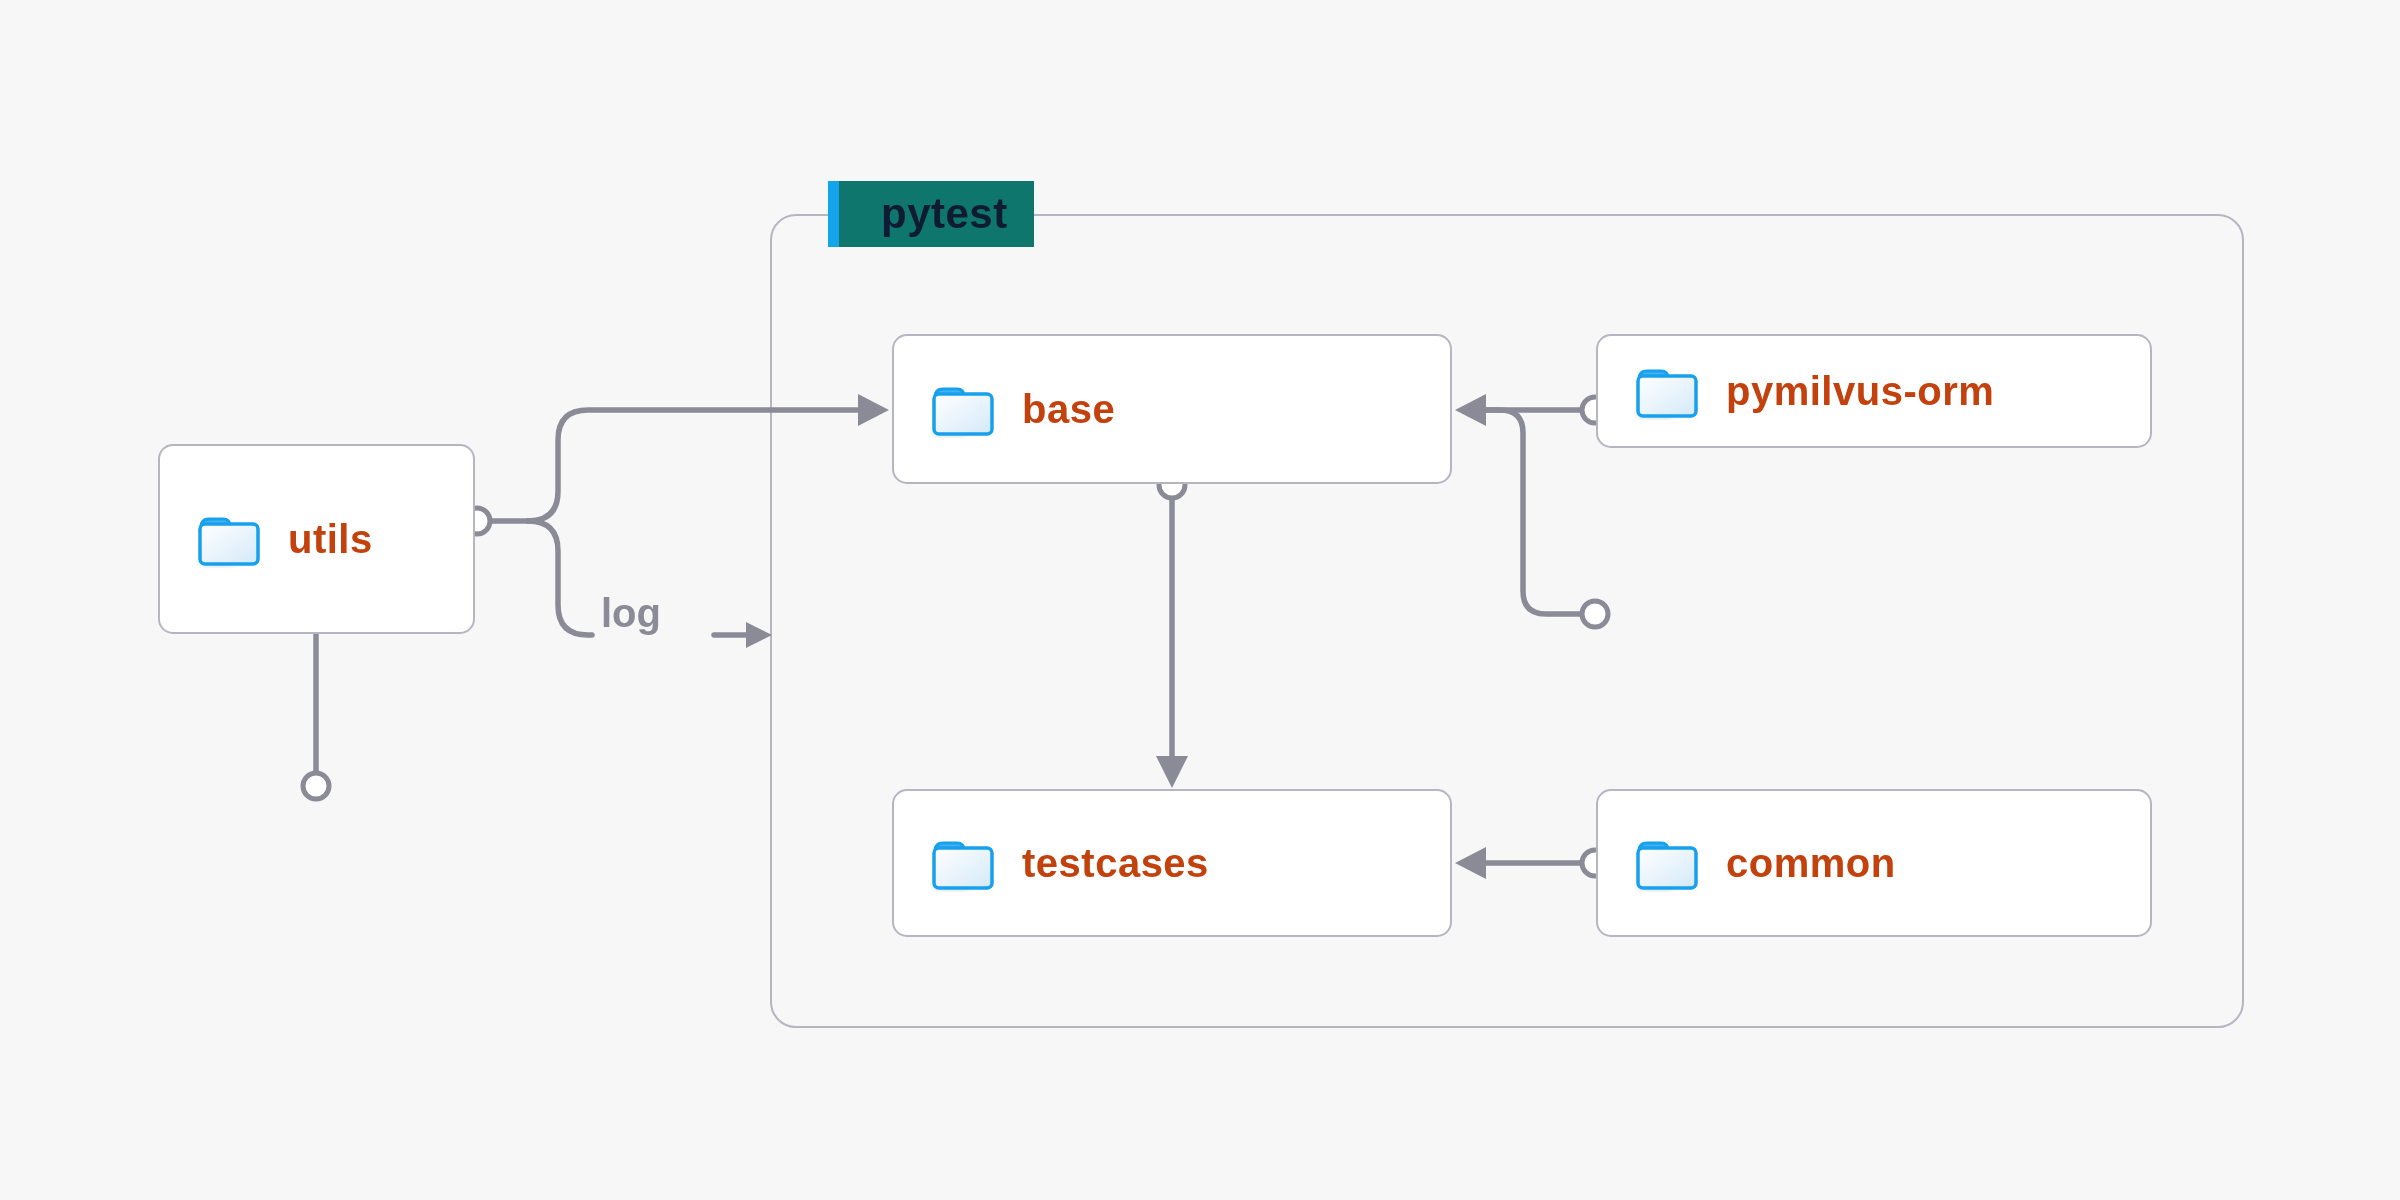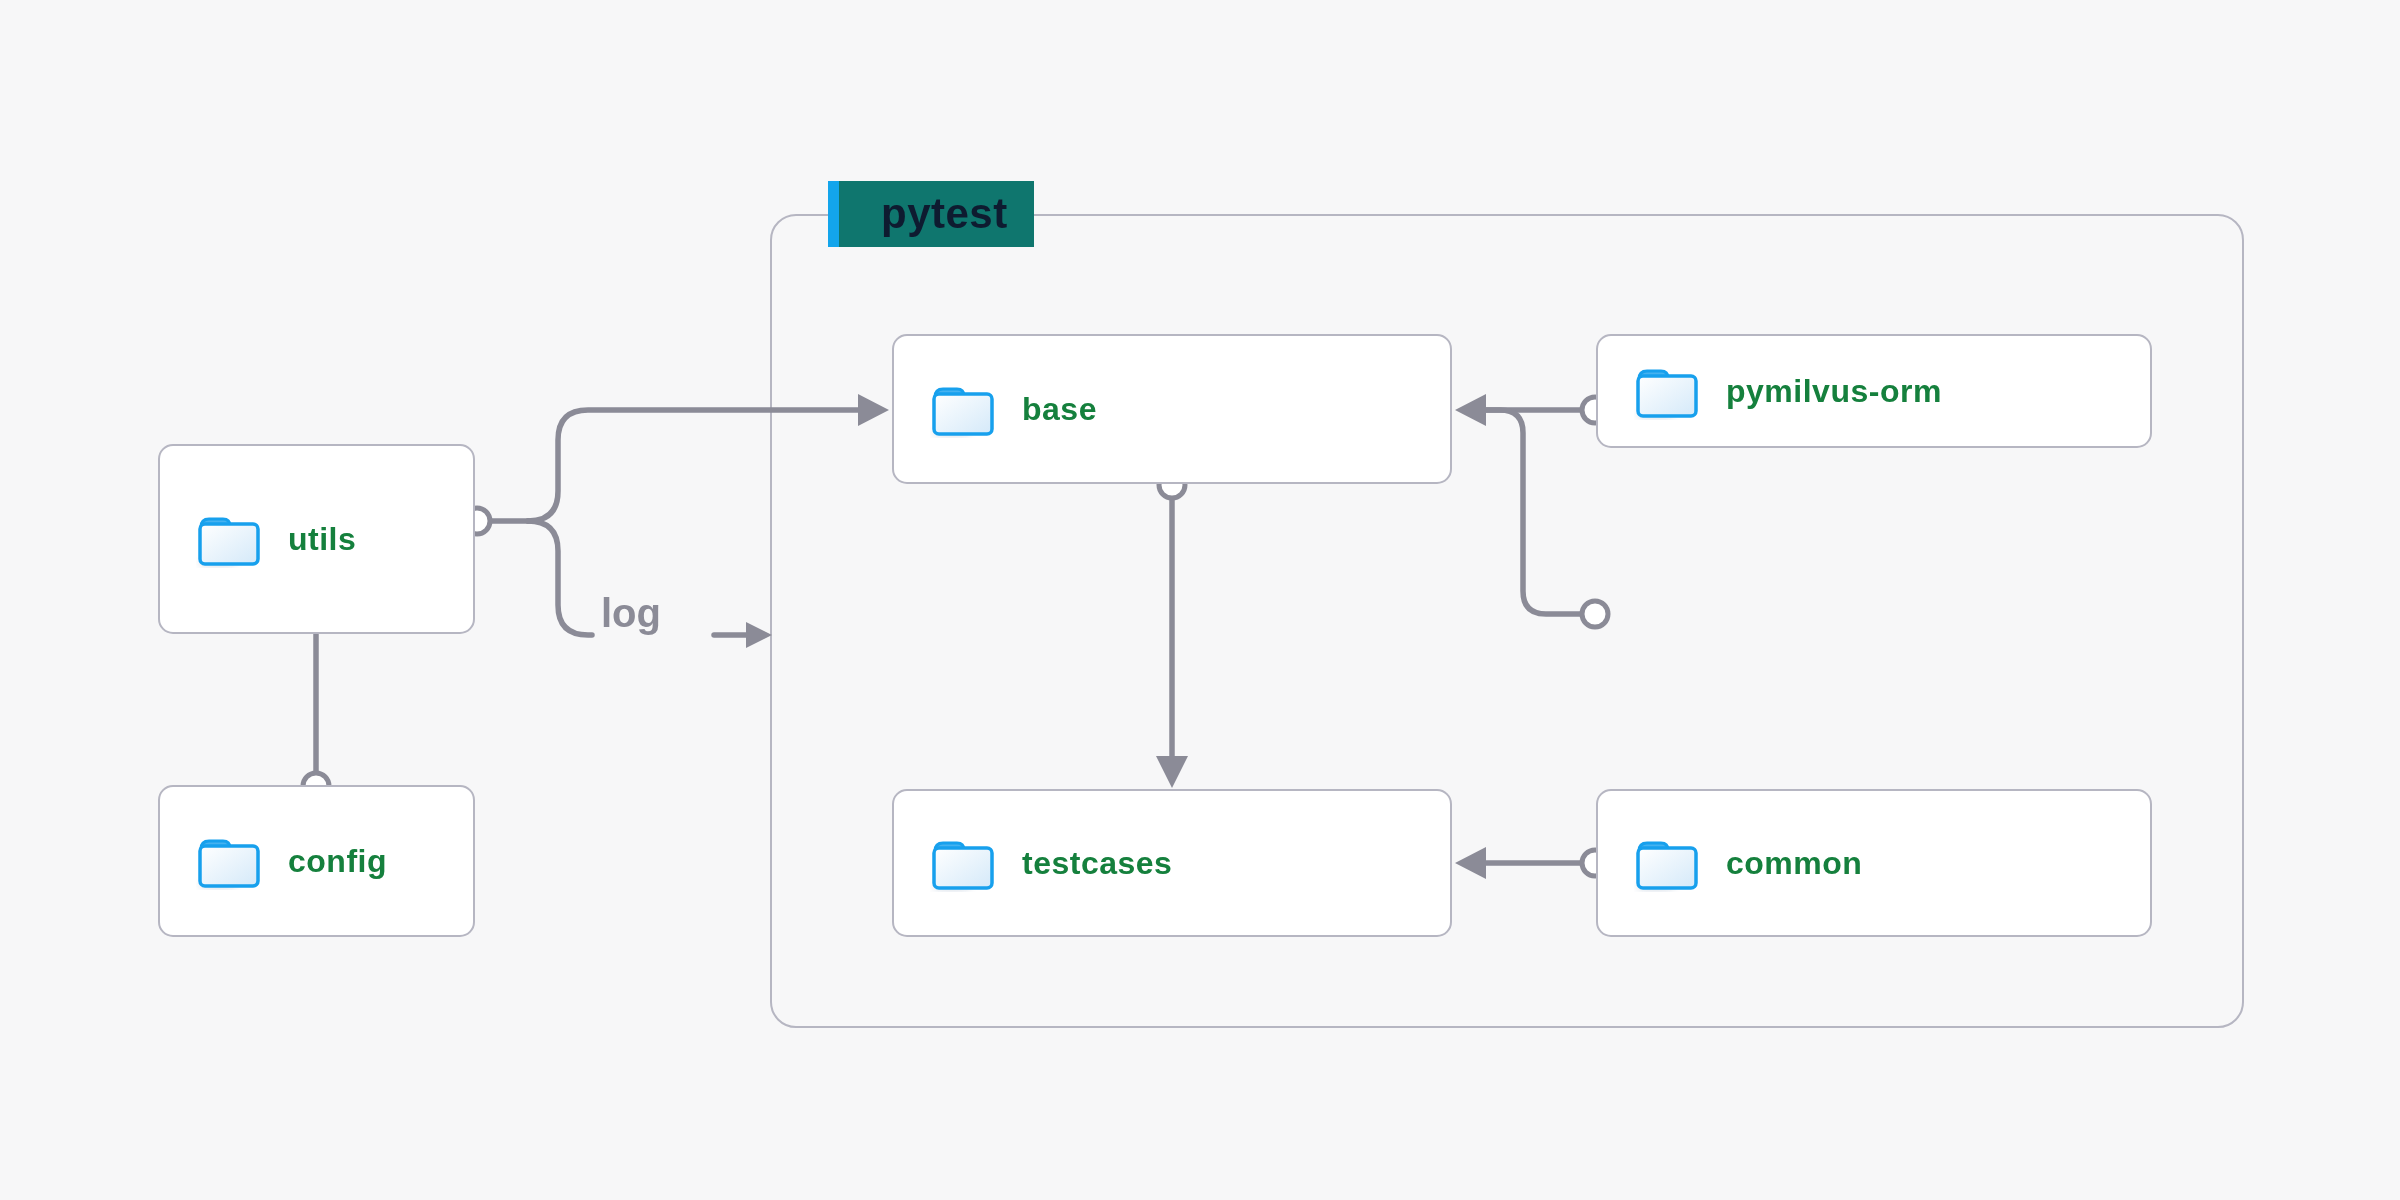--- a/index.html
+++ b/index.html
@@ -25,21 +25,21 @@
   .group-label .gtext{
     margin-left:42px;font-size:42px;font-weight:700;color:#0e1b30;
     letter-spacing:0.5px;line-height:1;
   }
   .node{
     position:absolute;z-index:2;background:#ffffff;
     border:2.5px solid #b6b6c2;border-radius:15px;box-sizing:border-box;
     display:flex;align-items:center;padding-left:36px;
   }
   .node .nlabel{
-    margin-left:26px;font-size:32px;font-weight:700;color:#15803d;
+    margin-left:26px;font-size:40px;font-weight:700;color:#c2410c;
     letter-spacing:0.5px;line-height:1;white-space:nowrap;
   }
   .edge-label{
     position:absolute;left:601px;top:593px;z-index:3;
     font-size:40px;font-weight:700;color:#8b8b97;line-height:1;
   }
   .folder{flex:0 0 auto;}
 </style>
 </head>
 <body>
@@ -120,28 +120,20 @@
 
   <div class="node" style="left:158px;top:444px;width:317px;height:190px">
     <svg class="folder" width="66" height="58" viewBox="0 0 66 58">
       <ellipse cx="22" cy="53" rx="20" ry="4.5" fill="#aebdd0" opacity="0.4" filter="url(#soft)"></ellipse>
       <path d="M5 17 Q5 9 13 9 H27 Q34 9 34 16 V22 H5 Z" fill="#45b2f0" stroke="#17a0ed" stroke-width="3"></path>
       <rect x="4" y="14" width="58" height="40" rx="5" fill="url(#foldfill)" stroke="#17a0ed" stroke-width="3.5"></rect>
     </svg>
     <span class="nlabel">utils</span>
   </div>
 
-  <div class="node" style="left:158px;top:785px;width:317px;height:152px">
-    <svg class="folder" width="66" height="58" viewBox="0 0 66 58">
-      <ellipse cx="22" cy="53" rx="20" ry="4.5" fill="#aebdd0" opacity="0.4" filter="url(#soft)"></ellipse>
-      <path d="M5 17 Q5 9 13 9 H27 Q34 9 34 16 V22 H5 Z" fill="#45b2f0" stroke="#17a0ed" stroke-width="3"></path>
-      <rect x="4" y="14" width="58" height="40" rx="5" fill="url(#foldfill)" stroke="#17a0ed" stroke-width="3.5"></rect>
-    </svg>
-    <span class="nlabel">config</span>
-  </div>
 
   <div class="node" style="left:892px;top:334px;width:560px;height:150px">
     <svg class="folder" width="66" height="58" viewBox="0 0 66 58">
       <ellipse cx="22" cy="53" rx="20" ry="4.5" fill="#aebdd0" opacity="0.4" filter="url(#soft)"></ellipse>
       <path d="M5 17 Q5 9 13 9 H27 Q34 9 34 16 V22 H5 Z" fill="#45b2f0" stroke="#17a0ed" stroke-width="3"></path>
       <rect x="4" y="14" width="58" height="40" rx="5" fill="url(#foldfill)" stroke="#17a0ed" stroke-width="3.5"></rect>
     </svg>
     <span class="nlabel">base</span>
   </div>
 

